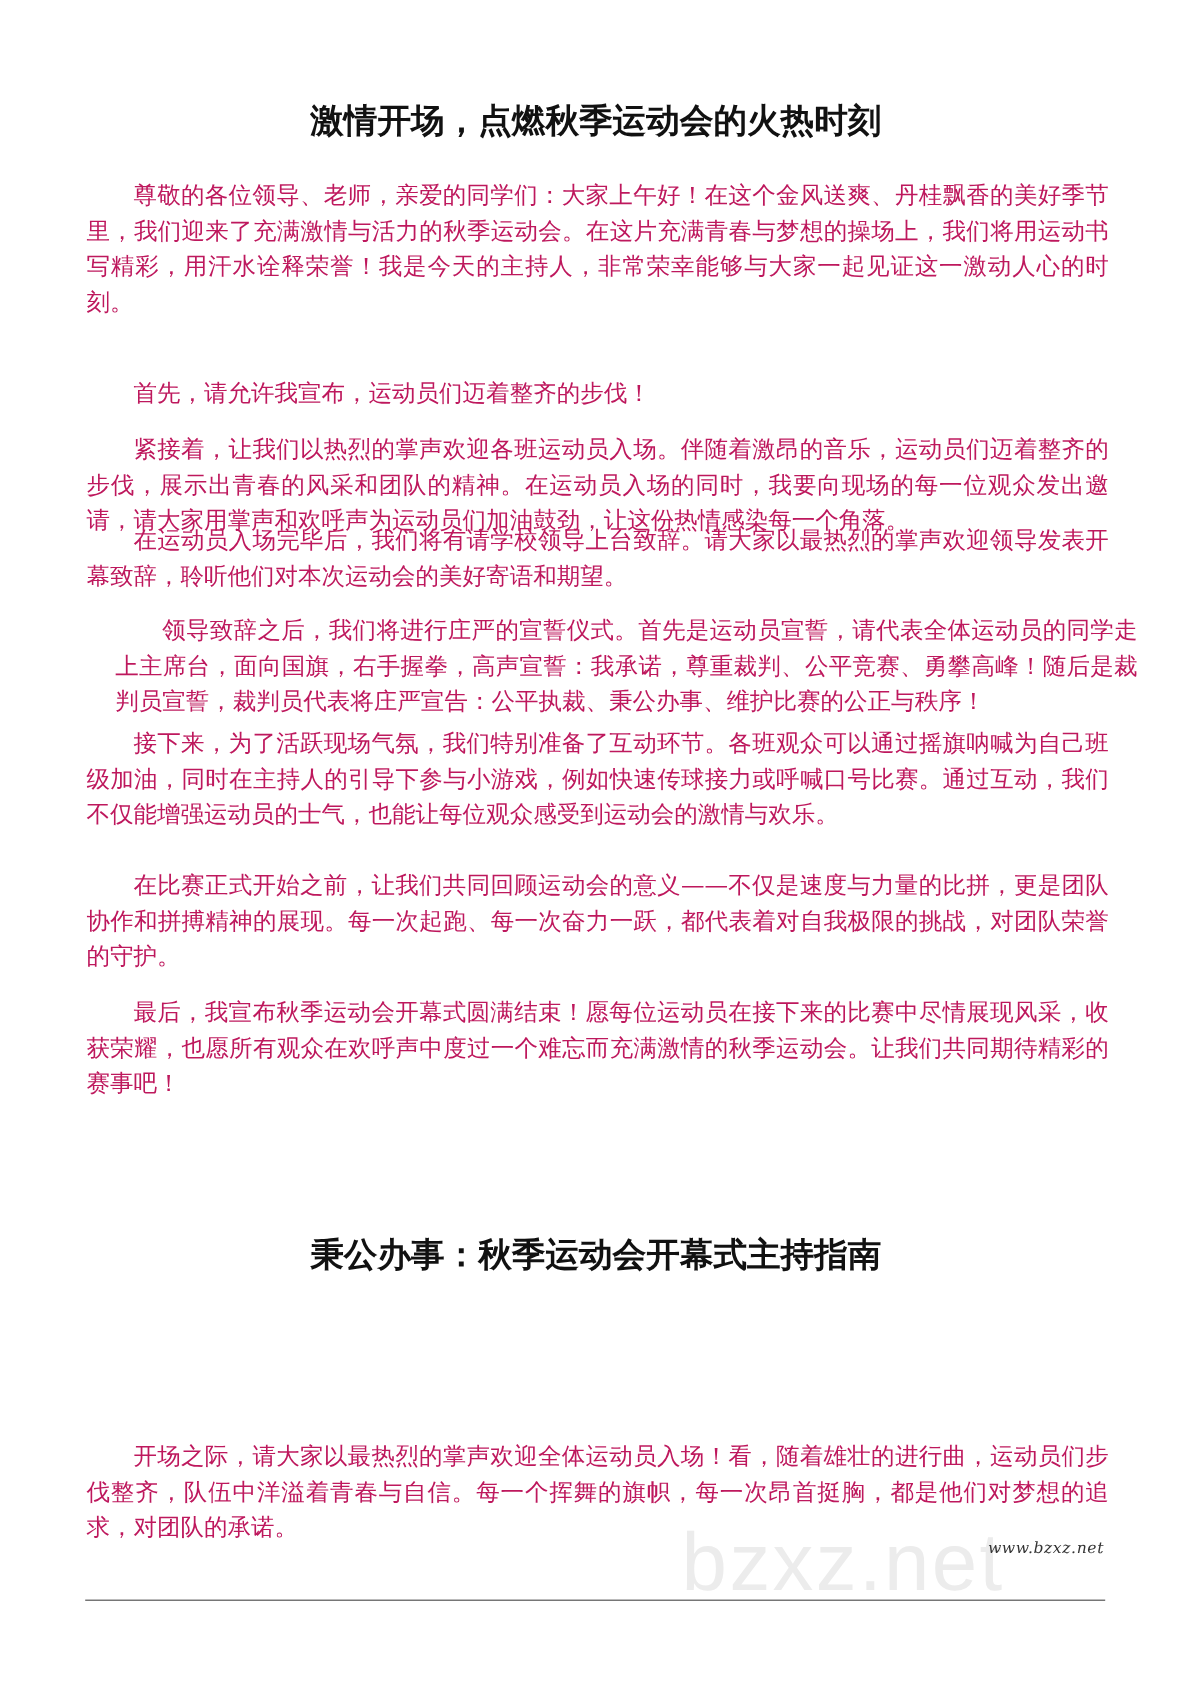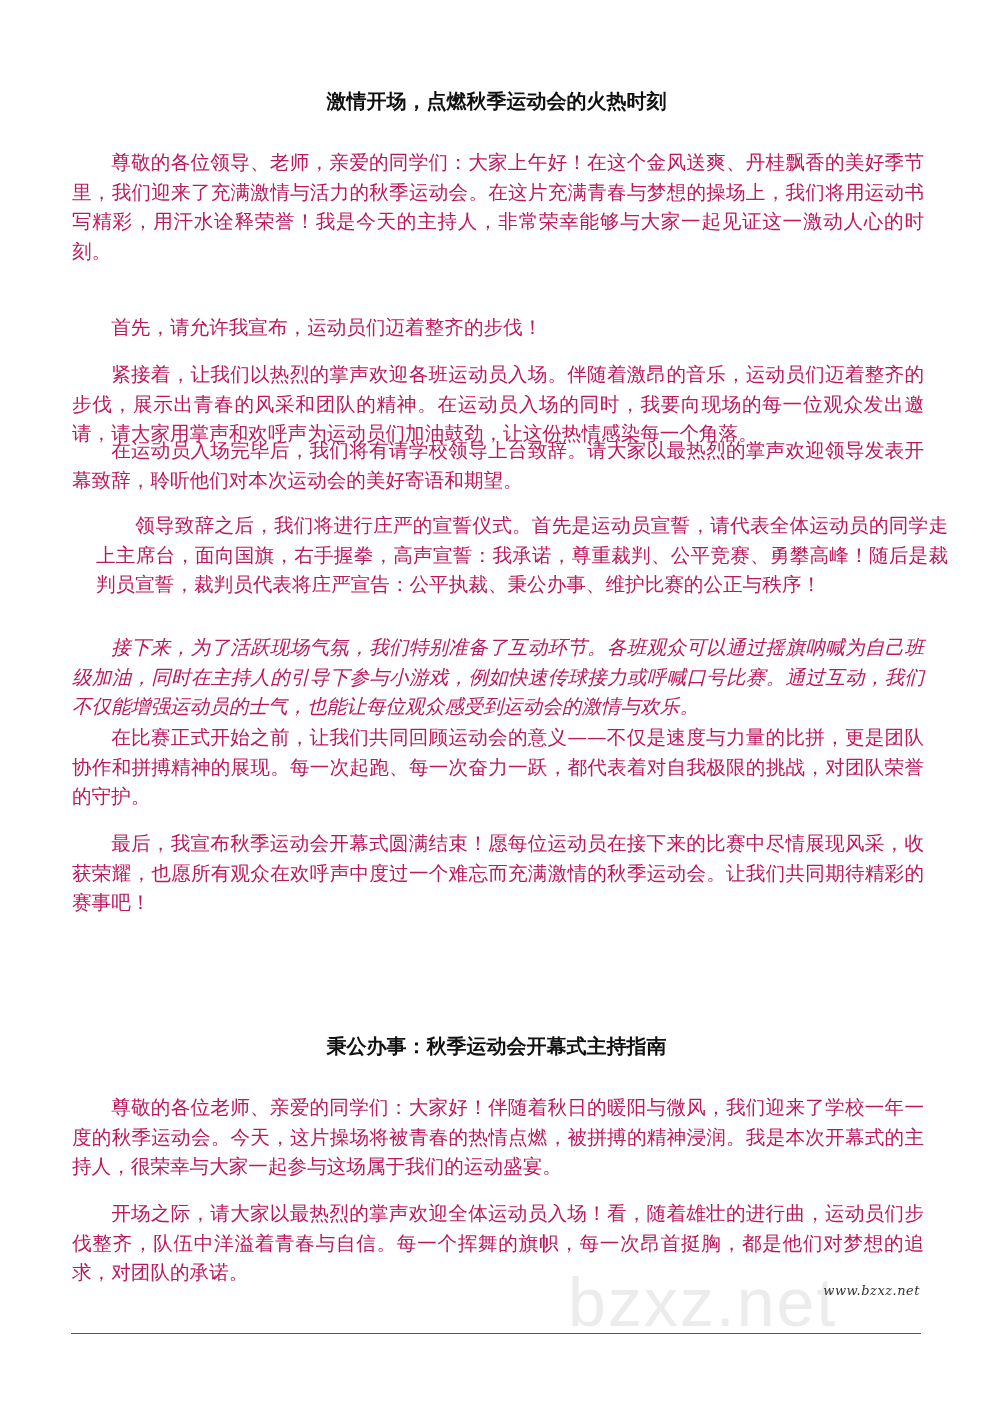--- a/index.html
+++ b/index.html
@@ -1,21 +1,21 @@
 <!DOCTYPE html>
 <html><head>
 <meta charset="utf-8">
 <style>
   html, body { margin: 0; padding: 0; background: #ffffff; }
   body { width: 993px; height: 1404px; position: relative; overflow: hidden; color: #1a1a1a; }
   .page { position: absolute; left: 0; top: 0; width: 993px; height: 1404px; }
   .title {
     position: absolute; left: 72px; width: 849px; text-align: center;
     font-family: Liberation Sans, sans-serif;
-    font-weight: bold; font-size: 20px; line-height: 36px; margin: 0; color: #111;
+    font-weight: bold; font-size: 28px; line-height: 36px; margin: 0; color: #111;
     letter-spacing: 0px;
   }
   .para {
     position: absolute; left: 72px; width: 852px; margin: 0;
     font-family: "DejaVu Serif", "Liberation Serif", serif;
     font-size: 19.6px; line-height: 29.5px; color: #be185d;
     text-indent: 2em; text-align: justify;
   }
   .watermark {
     position: absolute; left: 568px; top: 1262px;
@@ -41,24 +41,23 @@
 
   <div class="watermark">bzxz.net</div>
 
   <h1 class="title" style="top:83px;">激情开场，点燃秋季运动会的火热时刻</h1>
 
   <p class="para" style="top:148px;">尊敬的各位领导、老师，亲爱的同学们：大家上午好！在这个金风送爽、丹桂飘香的美好季节里，我们迎来了充满激情与活力的秋季运动会。在这片充满青春与梦想的操场上，我们将用运动书写精彩，用汗水诠释荣誉！我是今天的主持人，非常荣幸能够与大家一起见证这一激动人心的时刻。</p>
   <p class="para" style="top:313px;">首先，请允许我宣布，运动员们迈着整齐的步伐！</p>
   <p class="para" style="top:436px;">在运动员入场完毕后，我们将有请学校领导上台致辞。请大家以最热烈的掌声欢迎领导发表开幕致辞，聆听他们对本次运动会的美好寄语和期望。</p>
   <p class="para" style="top:360px;">紧接着，让我们以热烈的掌声欢迎各班运动员入场。伴随着激昂的音乐，运动员们迈着整齐的步伐，展示出青春的风采和团队的精神。在运动员入场的同时，我要向现场的每一位观众发出邀请，请大家用掌声和欢呼声为运动员们加油鼓劲，让这份热情感染每一个角落。</p>
   <p class="para" style="top:511px;margin-left:24px;">领导致辞之后，我们将进行庄严的宣誓仪式。首先是运动员宣誓，请代表全体运动员的同学走上主席台，面向国旗，右手握拳，高声宣誓：我承诺，尊重裁判、公平竞赛、勇攀高峰！随后是裁判员宣誓，裁判员代表将庄严宣告：公平执裁、秉公办事、维护比赛的公正与秩序！</p>
-  <p class="para" style="top:633px;font-style:italic;">接下来，为了活跃现场气氛，我们特别准备了互动环节。各班观众可以通过摇旗呐喊为自己班级加油，同时在主持人的引导下参与小游戏，例如快速传球接力或呼喊口号比赛。通过互动，我们不仅能增强运动员的士气，也能让每位观众感受到运动会的激情与欢乐。</p>
+  <p class="para" style="top:605px;">接下来，为了活跃现场气氛，我们特别准备了互动环节。各班观众可以通过摇旗呐喊为自己班级加油，同时在主持人的引导下参与小游戏，例如快速传球接力或呼喊口号比赛。通过互动，我们不仅能增强运动员的士气，也能让每位观众感受到运动会的激情与欢乐。</p>
   <p class="para" style="top:723px;">在比赛正式开始之前，让我们共同回顾运动会的意义——不仅是速度与力量的比拼，更是团队协作和拼搏精神的展现。每一次起跑、每一次奋力一跃，都代表着对自我极限的挑战，对团队荣誉的守护。</p>
   <p class="para" style="top:829px;">最后，我宣布秋季运动会开幕式圆满结束！愿每位运动员在接下来的比赛中尽情展现风采，收获荣耀，也愿所有观众在欢呼声中度过一个难忘而充满激情的秋季运动会。让我们共同期待精彩的赛事吧！</p>
 
   <h1 class="title" style="top:1028px;">秉公办事：秋季运动会开幕式主持指南</h1>
 
-  <p class="para" style="top:1093px;">尊敬的各位老师、亲爱的同学们：大家好！伴随着秋日的暖阳与微风，我们迎来了学校一年一度的秋季运动会。今天，这片操场将被青春的热情点燃，被拼搏的精神浸润。我是本次开幕式的主持人，很荣幸与大家一起参与这场属于我们的运动盛宴。</p>
   <p class="para" style="top:1199px;">开场之际，请大家以最热烈的掌声欢迎全体运动员入场！看，随着雄壮的进行曲，运动员们步伐整齐，队伍中洋溢着青春与自信。每一个挥舞的旗帜，每一次昂首挺胸，都是他们对梦想的追求，对团队的承诺。</p>
 
   <div class="footer-rule"></div>
   <div class="footer-url">www.bzxz.net</div>
 </div>
 
 </body></html>

